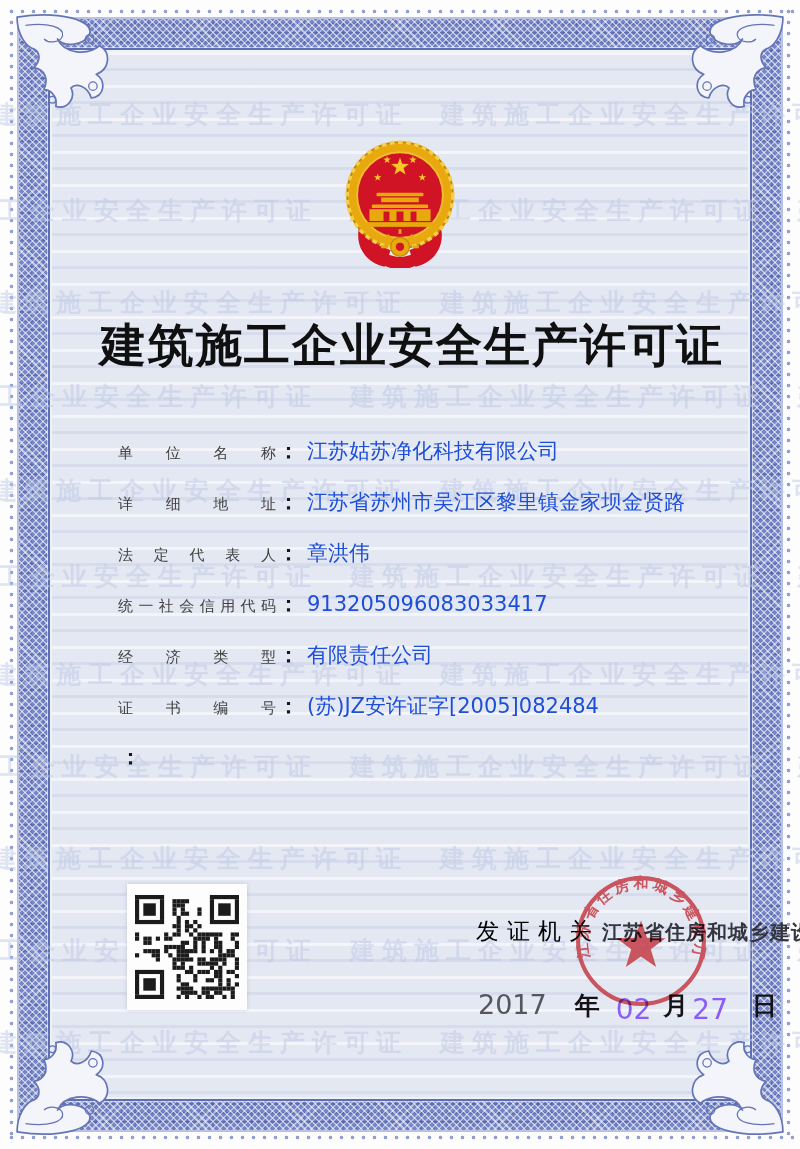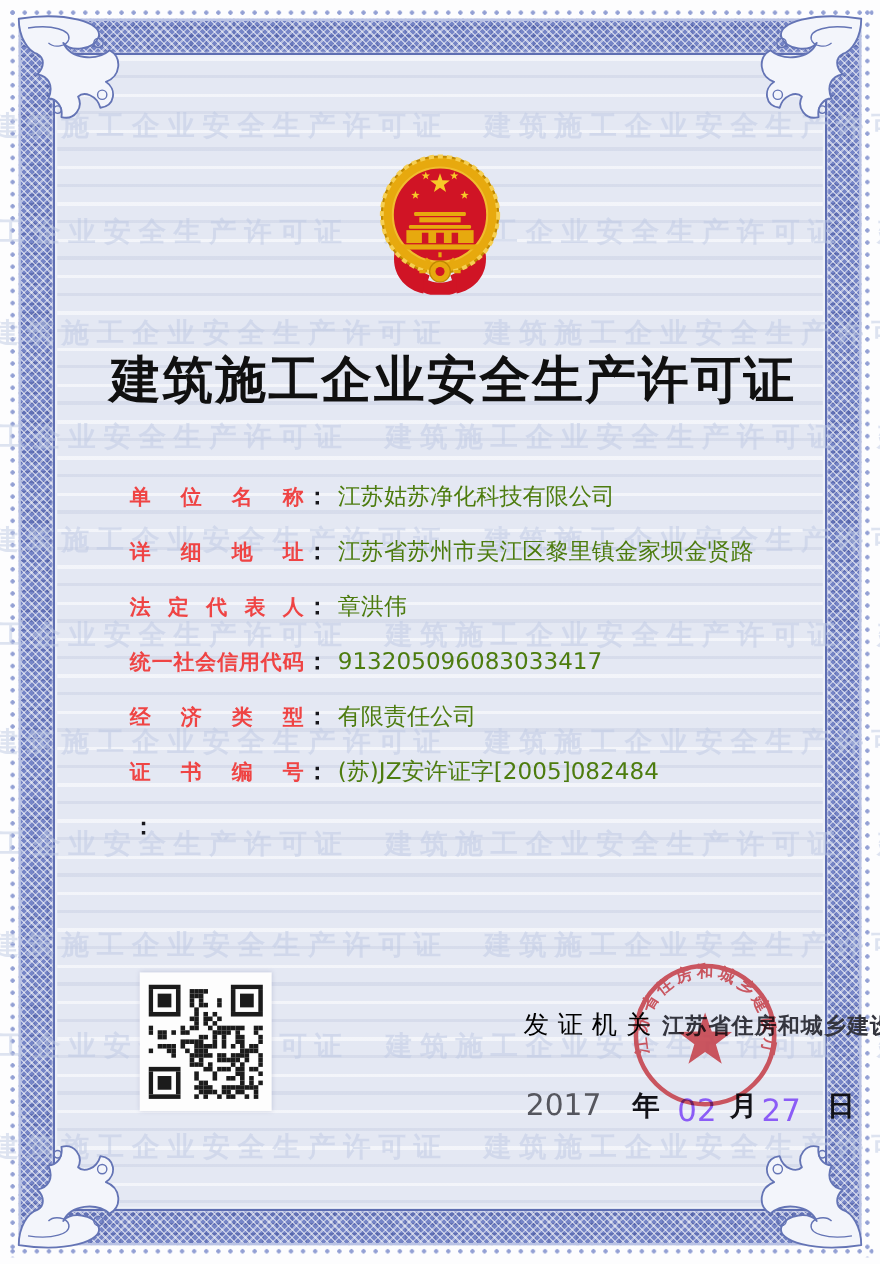--- a/index.html
+++ b/index.html
@@ -38,24 +38,24 @@
 
   .content{position:absolute;inset:0;z-index:6;}
 
   .emblem{position:absolute;left:329px;top:134px;width:142px;height:134px;}
 
   .title{position:absolute;left:0;top:303px;width:100%;text-align:center;
     font-size:46px;font-weight:800;letter-spacing:2px;color:#101010;margin:12px;}
 
   .fields{position:absolute;left:118px;top:436px;width:570px;}
   .f-row{display:flex;align-items:baseline;line-height:30px;margin-bottom:19px;}
-  .f-label{display:inline-block;width:158px;font-size:19px;font-weight:700;color:#ef4444;
+  .f-label{display:inline-block;width:158px;font-size:15px;font-weight:400;color:#404040;
     text-align:justify;text-align-last:justify;}
   .f-colon{font-size:21px;font-weight:700;color:#17171c;margin:0 8px 0 2px;}
-  .f-value{font-size:21px;font-weight:500;color:#4d7c0f;white-space:nowrap;}
+  .f-value{font-size:21px;font-weight:500;color:#1d4ed8;white-space:nowrap;}
 
   .qr-box{position:absolute;left:127px;top:884px;width:120px;height:126px;background:#fdfdfd;
     box-shadow:0 0 4px rgba(90,100,150,.25);display:flex;align-items:center;justify-content:center;}
   .qr-box svg{width:104px;height:104px;}
 
   .issuer-row{position:absolute;left:476px;top:916px;display:flex;align-items:baseline;white-space:nowrap;}
   .issuer-label{font-size:23px;font-weight:400;letter-spacing:8px;color:#000000;}
   .issuer-name{font-size:20px;font-weight:600;color:#34353e;margin-left:2px;letter-spacing:1px;}
 
   .date-row{position:absolute;left:478px;top:988px;display:flex;align-items:baseline;}

